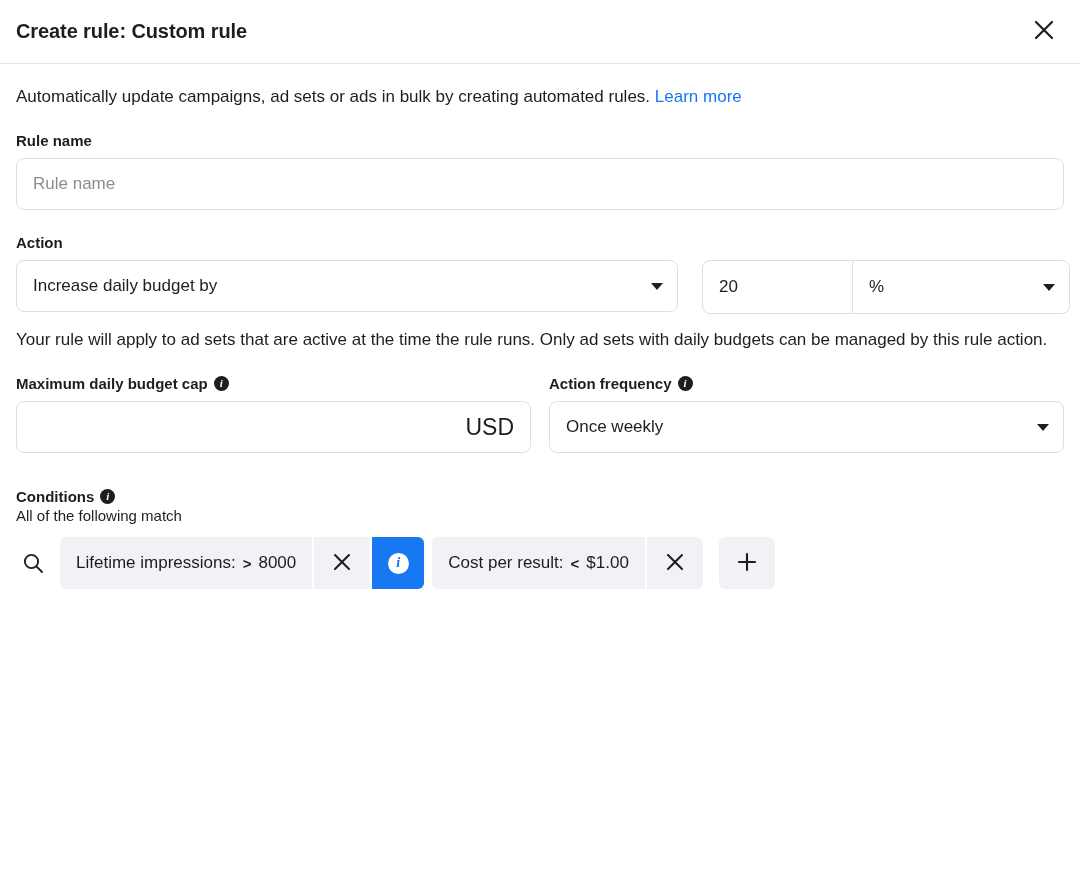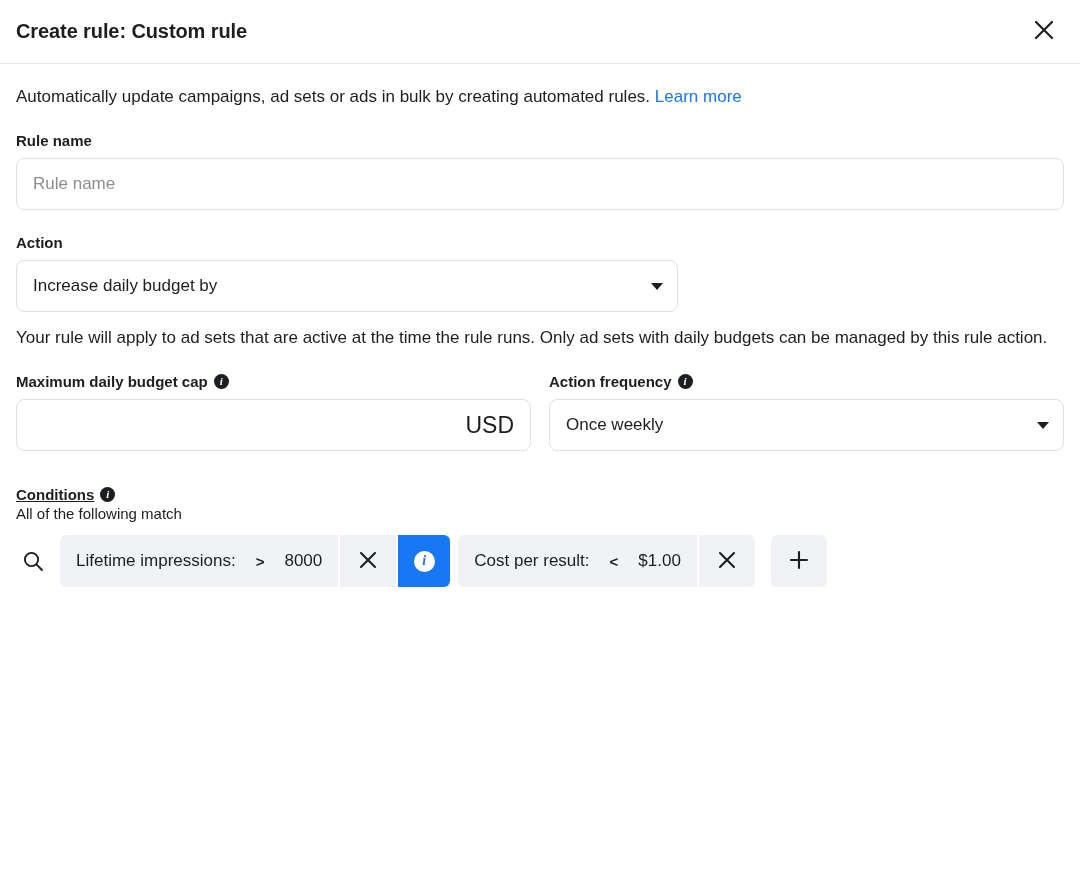--- a/index.html
+++ b/index.html
@@ -211,21 +211,20 @@
   }
 
   
   .conditions-head {
     font-size: 15px;
     font-weight: bold;
     display: flex;
     align-items: center;
     gap: 6px;
     margin-bottom: 2px;
-    text-decoration: underline;
   }
   .conditions-sub {
     font-size: 15px;
     color: #1c1e21;
     margin-bottom: 13px;
   }
   .conditions-row {
     display: flex;
     align-items: center;
     gap: 0;
@@ -248,21 +247,21 @@
   }
   .chip {
     background: #f0f2f5;
     border-radius: 6px 0 0 6px;
     height: 52px;
     display: flex;
     align-items: center;
     padding: 0 16px;
     font-size: 17px;
     color: #1c1e21;
-    gap: 20px;
+    gap: 7px;
     cursor: pointer;
     white-space: nowrap;
   }
   .chip-op { font-weight: bold; font-size: 15px; }
   .chip-btn {
     background: #f0f2f5;
     width: 56px;
     height: 52px;
     display: flex;
     align-items: center;
@@ -333,20 +332,27 @@
     <input class="text-input" type="text" placeholder="Rule name" style="">
   </div>
 
 
   <div>
     <div class="field-label">Action</div>
     <div class="action-row">
       <div class="select-box action-select">
         <span class="select-value">Increase daily budget by</span>
         <span class="caret"></span>
+      </div>
+      <div class="amount-group">
+        <input class="amount-input" type="text" value="20" style="">
+        <div class="amount-unit">
+          <span>%</span>
+          <span class="caret"></span>
+        </div>
       </div>
     </div>
     <p class="helper-text">Your rule will apply to ad sets that are active at the time the rule runs. Only ad sets with daily budgets can be managed by this rule action.</p>
   </div>
 
   <div class="two-col">
     <div class="col">
       <div class="field-label">
         <span>Maximum daily budget cap</span>
         <span class="info-icon">i</span>

